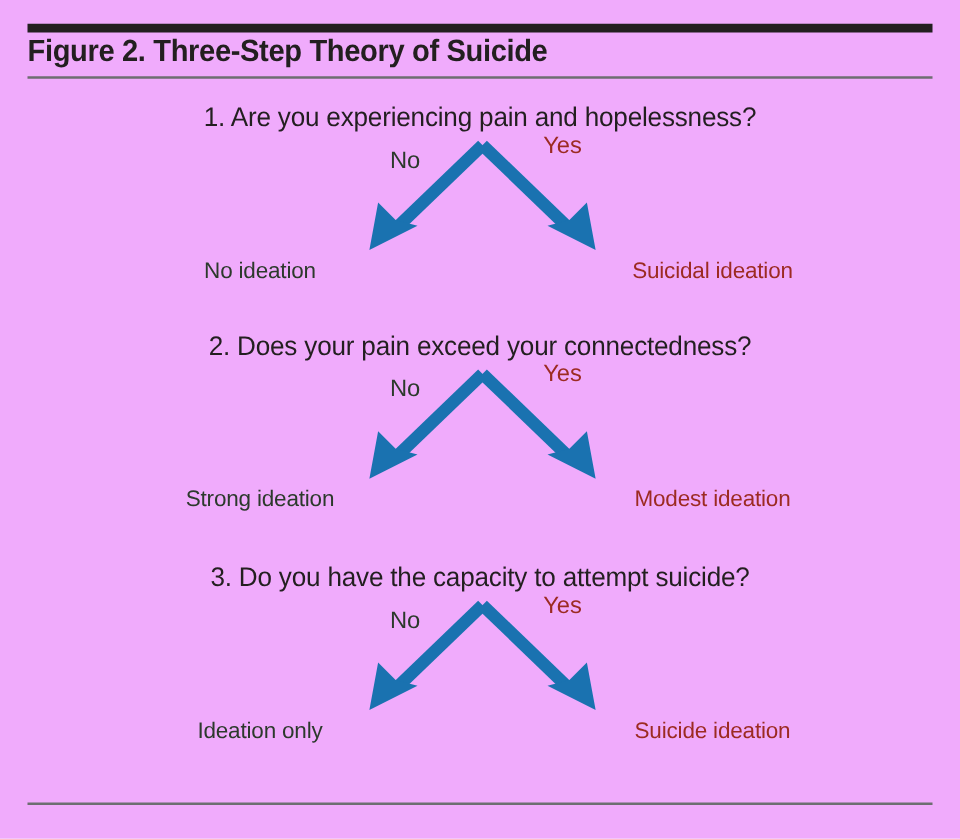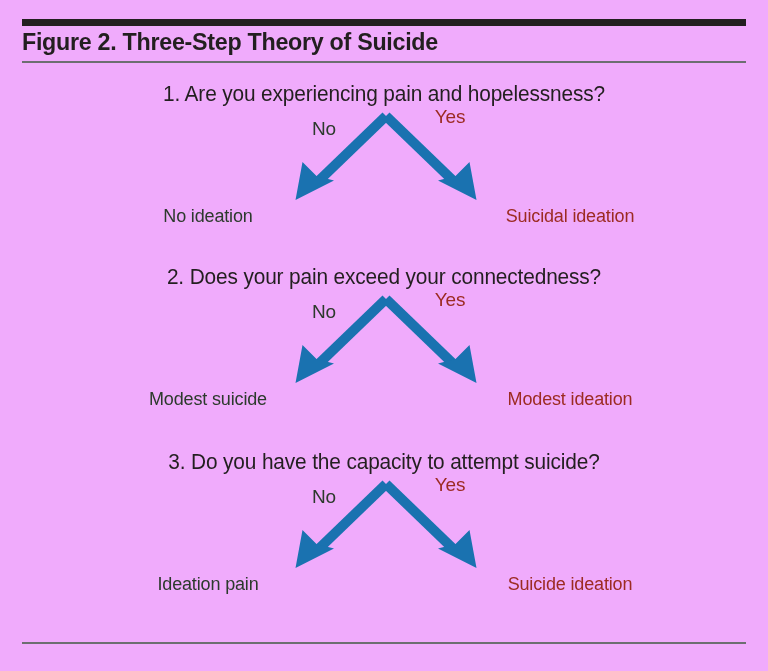--- a/index.html
+++ b/index.html
@@ -180,38 +180,38 @@
 
     <svg class="arrow-svg" viewBox="0 0 216 92">
       <g fill="#1a72b0" stroke="none">
         <polygon points="104.5,2.5 111.5,9.5 42.5,76.0 35.5,69.0"></polygon>
         <polygon points="17.5,90.0 24.5,52.0 38.5,66.0 56.0,70.5"></polygon>
         <polygon points="104.5,9.5 111.5,2.5 180.5,69.0 173.5,76.0"></polygon>
         <polygon points="198.5,90.0 160.0,70.5 177.5,66.0 191.5,52.0"></polygon>
       </g>
     </svg>
 
-    <div class="outcome outcome-left">Modest suicide</div>
+    <div class="outcome outcome-left">Strong ideation</div>
     <div class="outcome outcome-right">Modest ideation</div>
   </div>
 
   <div class="step-block step-3">
     <div class="question">3. Do you have the capacity to attempt suicide?</div>
 
     <div class="branch-label branch-no">No</div>
     <div class="branch-label branch-yes">Yes</div>
 
     <svg class="arrow-svg" viewBox="0 0 216 92">
       <g fill="#1a72b0" stroke="none">
         <polygon points="104.5,2.5 111.5,9.5 42.5,76.0 35.5,69.0"></polygon>
         <polygon points="17.5,90.0 24.5,52.0 38.5,66.0 56.0,70.5"></polygon>
         <polygon points="104.5,9.5 111.5,2.5 180.5,69.0 173.5,76.0"></polygon>
         <polygon points="198.5,90.0 160.0,70.5 177.5,66.0 191.5,52.0"></polygon>
       </g>
     </svg>
 
-    <div class="outcome outcome-left">Ideation pain</div>
+    <div class="outcome outcome-left">Ideation only</div>
     <div class="outcome outcome-right">Suicide ideation</div>
   </div>
 
   <div class="rule-bottom"></div>
 
 </div>
 
 </body></html>

